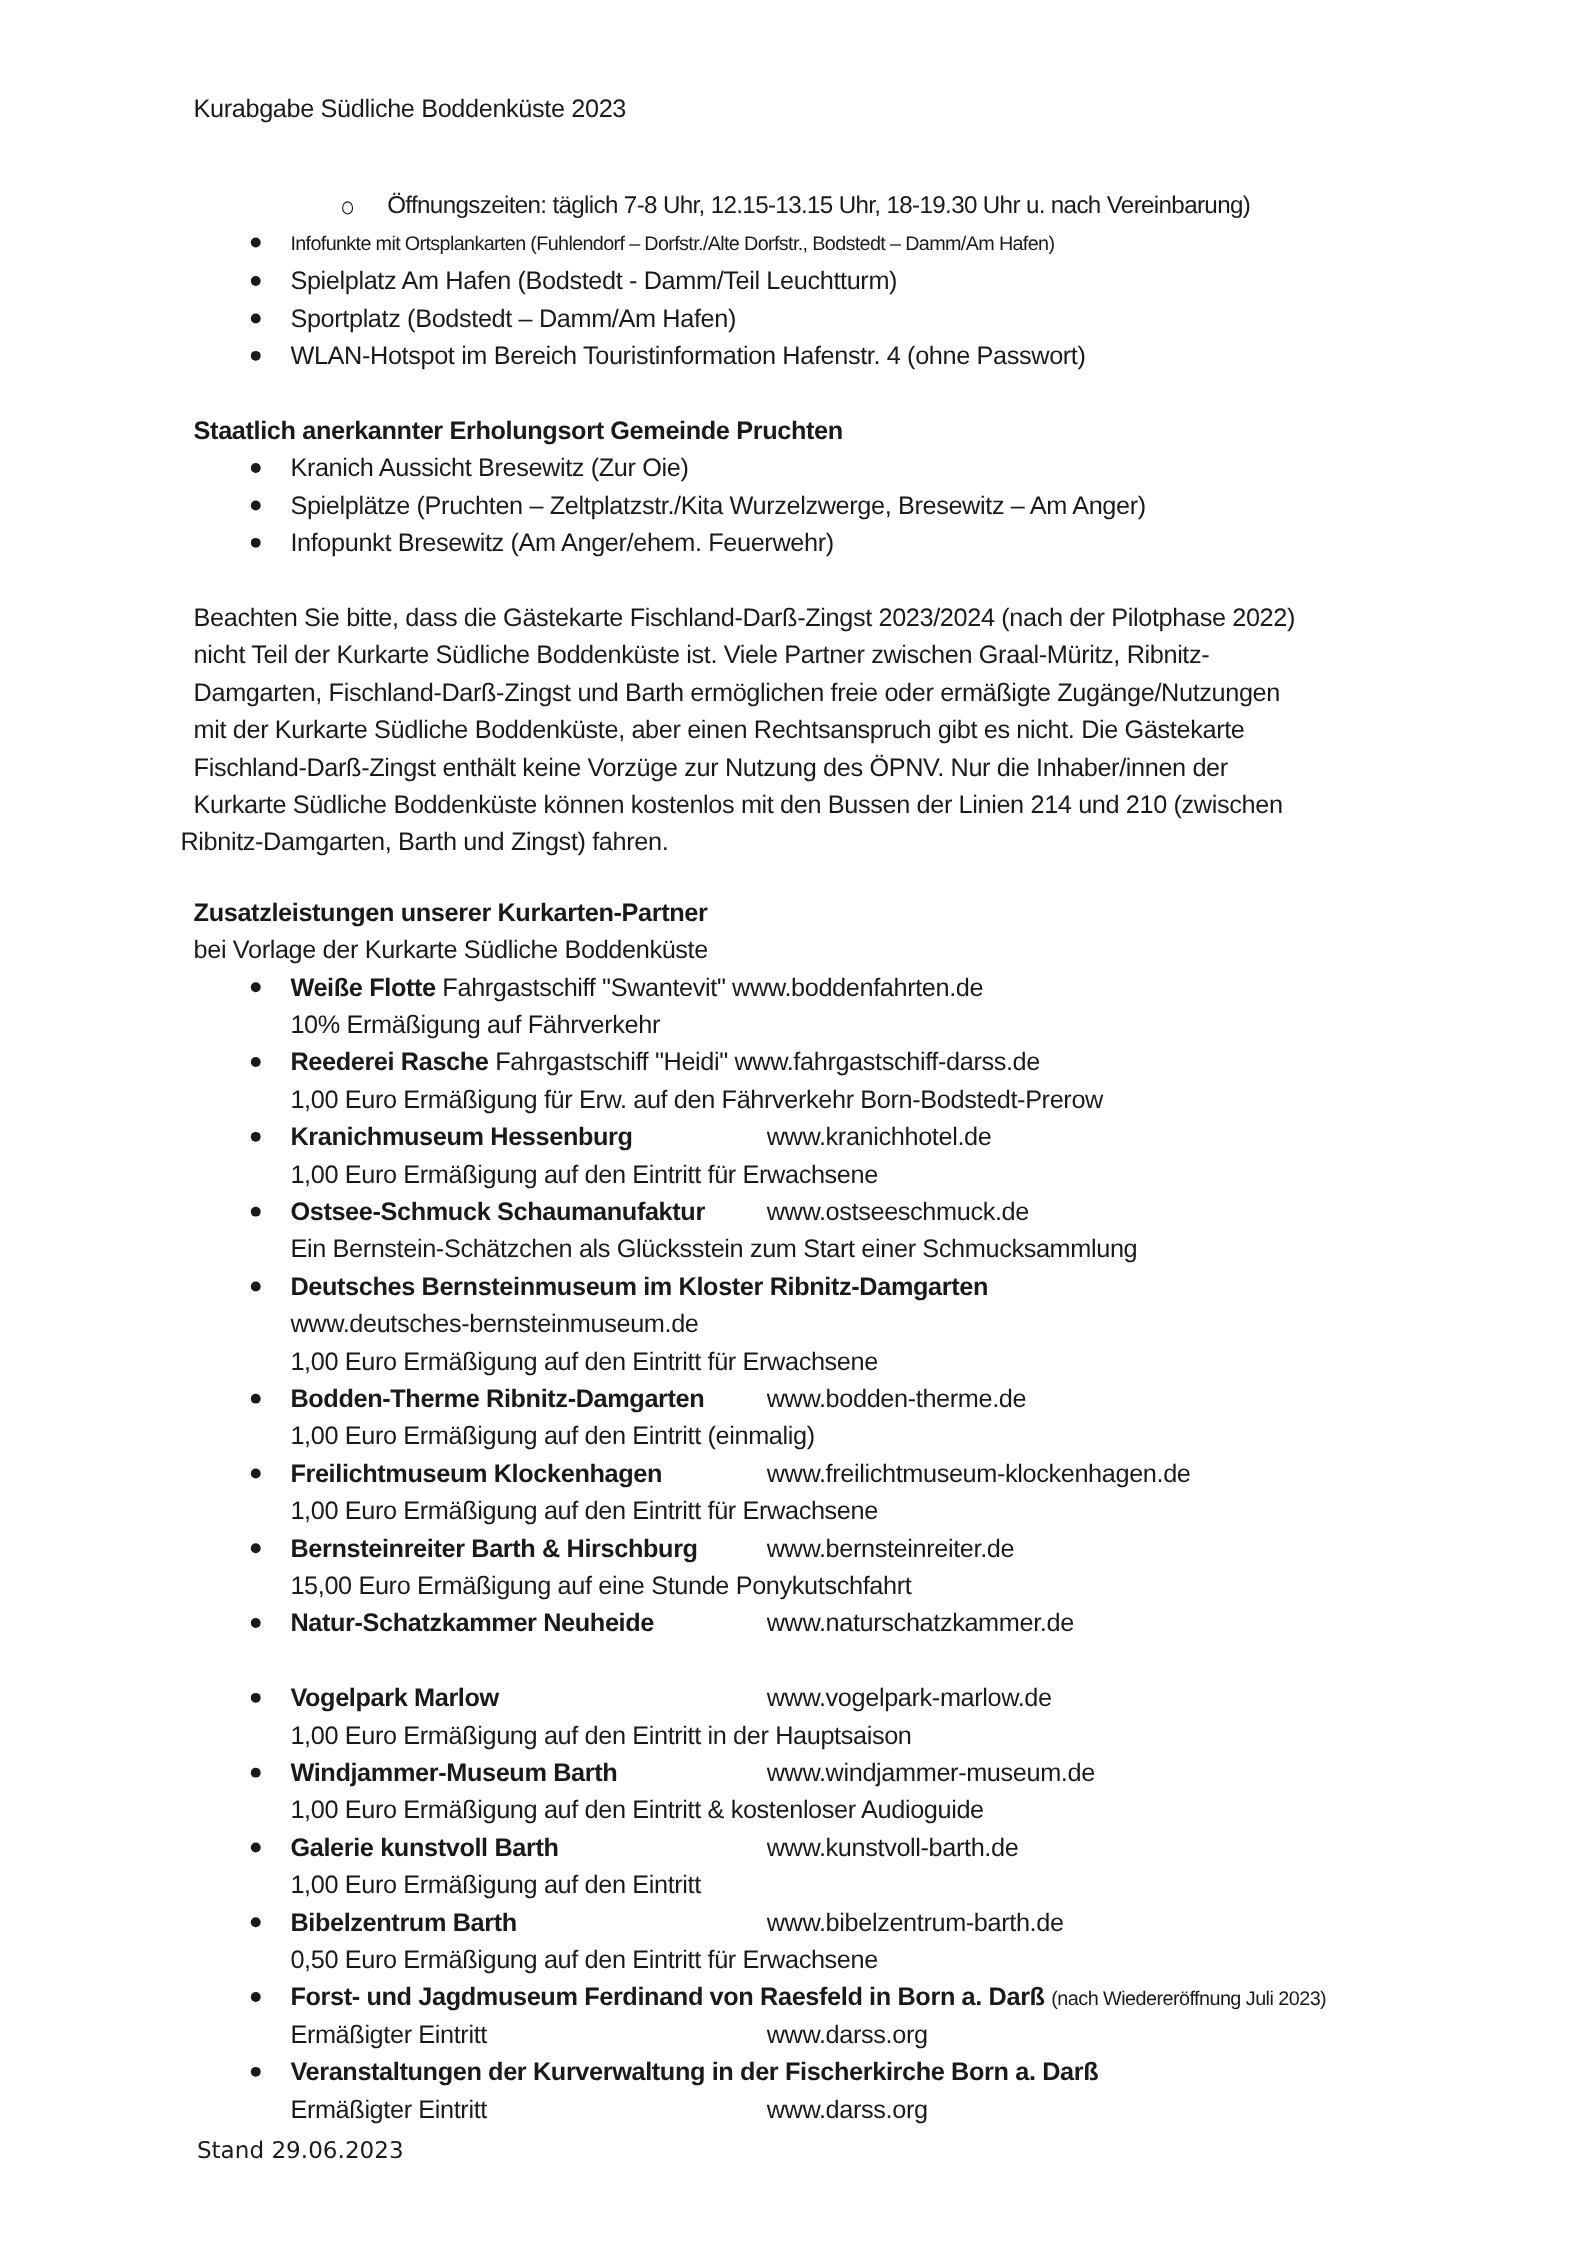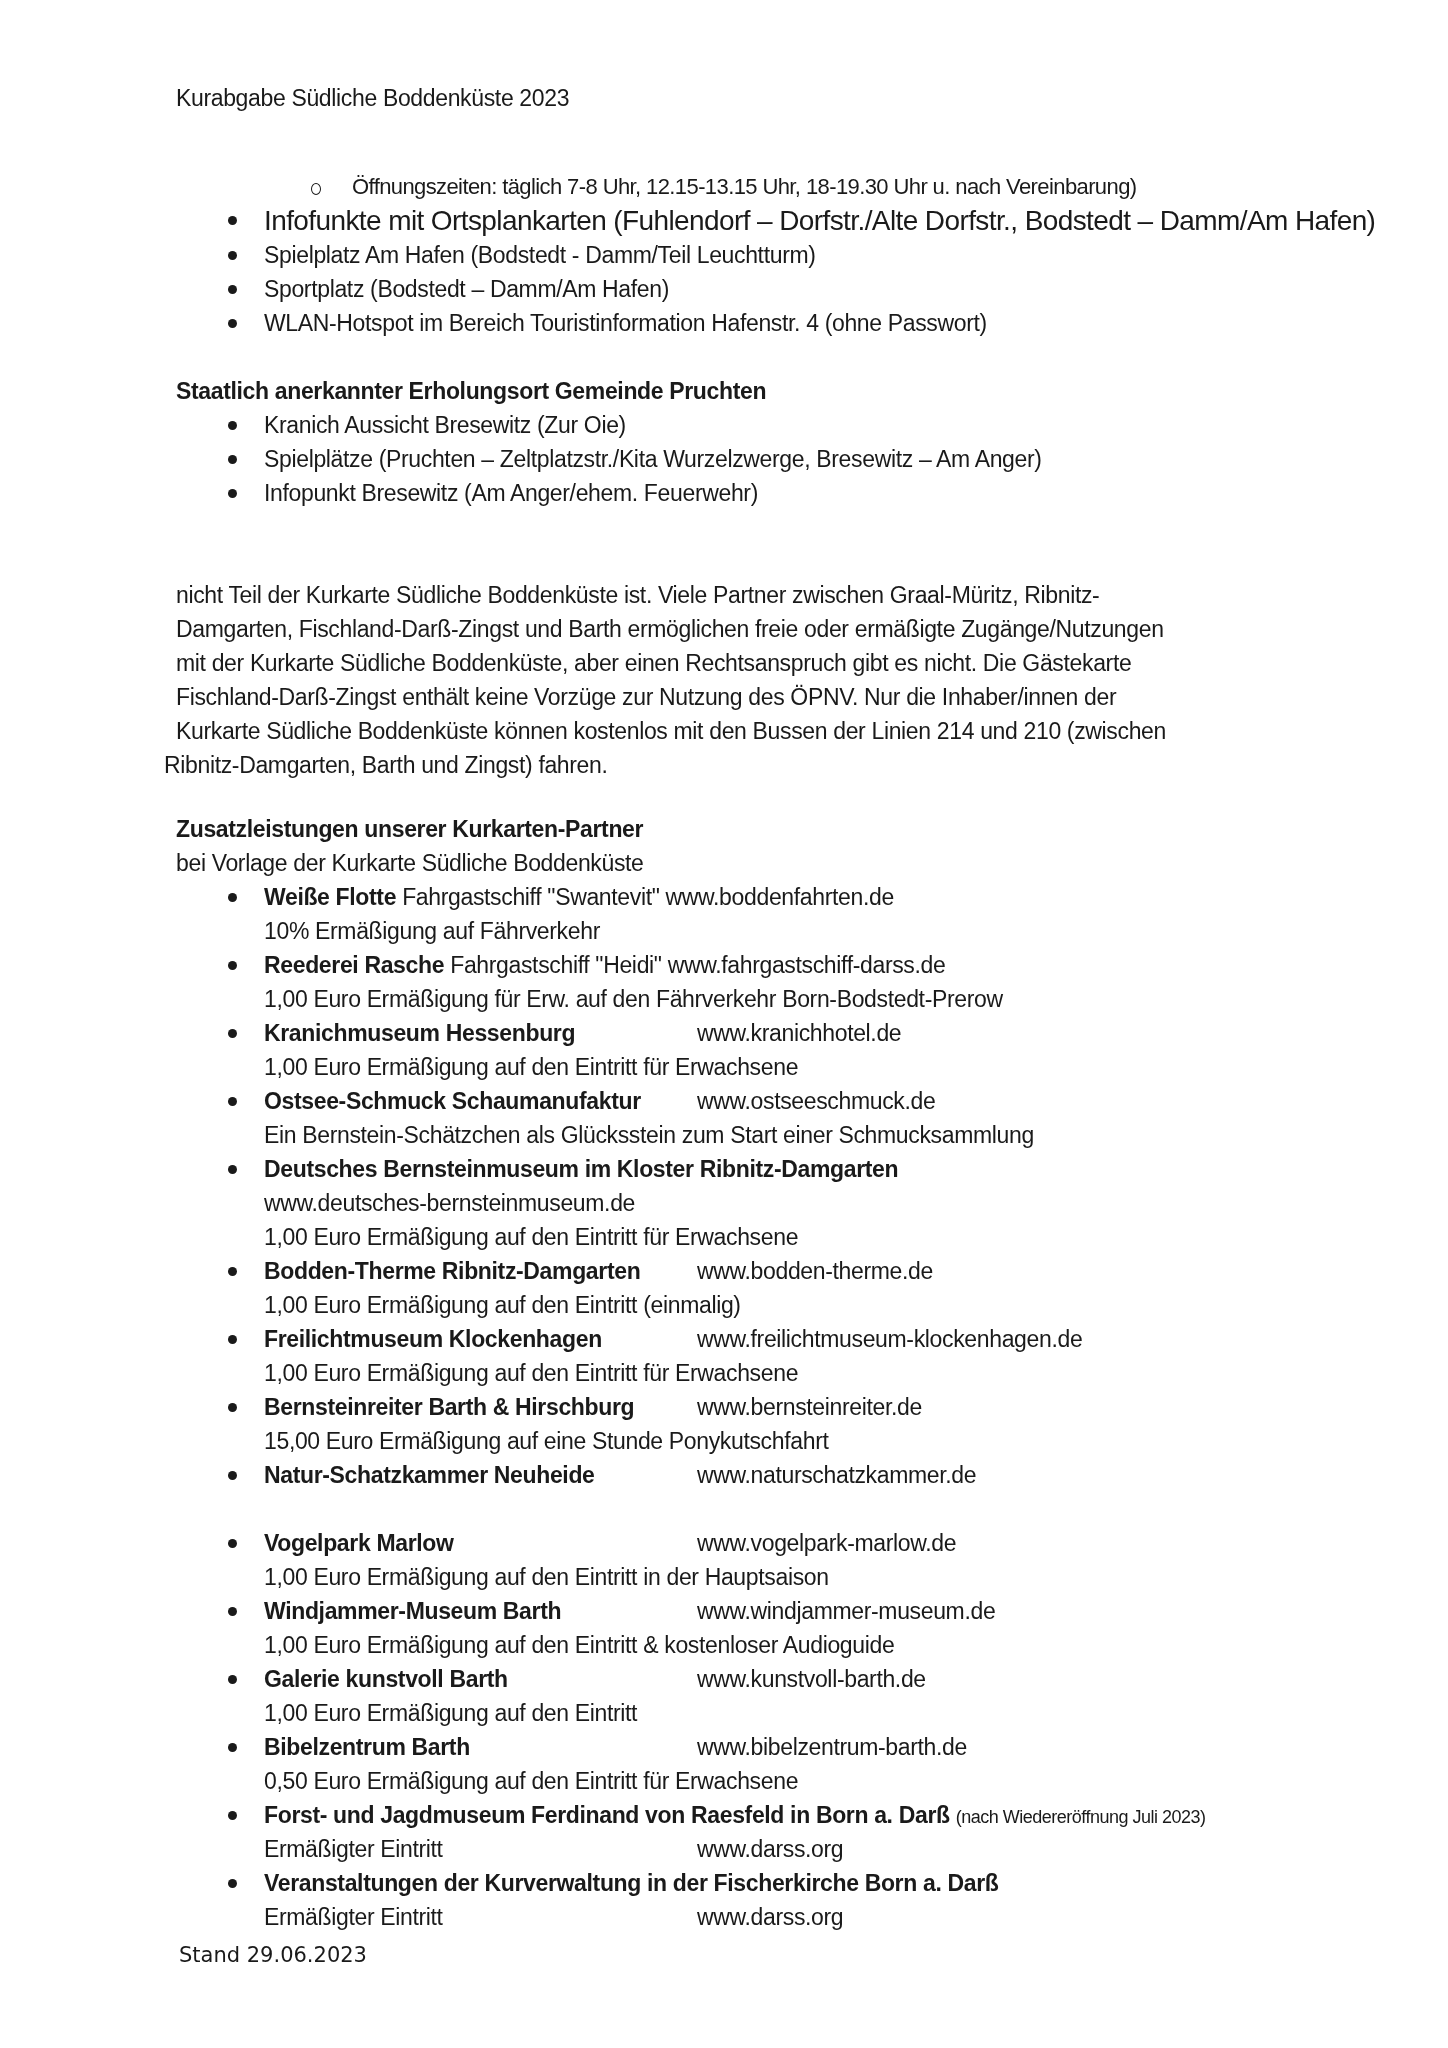--- a/index.html
+++ b/index.html
@@ -18,36 +18,37 @@
 <body>
 
 <div class="page">
 
   <div class="ln hdr" style="left:176px; top:83px;">Kurabgabe Südliche Boddenküste 2023</div>
 
   <span class="circ" style="left:311px; top:183px;"></span>
   <div class="ln" style="left:352px; top:172px; font-size:22px; letter-spacing:-0.6px;">Öffnungszeiten: täglich 7-8 Uhr, 12.15-13.15 Uhr, 18-19.30 Uhr u. nach Vereinbarung)</div>
 
   <span class="bullet" style="left:228px; top:216px;"></span>
-  <div class="ln" style="left:264px; top:206px; font-size:28px; letter-spacing:-0.6px;">Infofunkte mit Ortsplankarten (Fuhlendorf – Dorfstr./Alte Dorfstr., Bodstedt – Damm/Am Hafen)</div>
+  <div class="ln" style="left:264px; top:206px; font-size:18px; letter-spacing:-0.6px;">Infofunkte mit Ortsplankarten (Fuhlendorf – Dorfstr./Alte Dorfstr., Bodstedt – Damm/Am Hafen)</div>
   <span class="bullet" style="left:228px; top:251px;"></span>
   <div class="ln" style="left:264px; top:240px;">Spielplatz Am Hafen (Bodstedt - Damm/Teil Leuchtturm)</div>
   <span class="bullet" style="left:228px; top:285px;"></span>
   <div class="ln" style="left:264px; top:274px;">Sportplatz (Bodstedt – Damm/Am Hafen)</div>
   <span class="bullet" style="left:228px; top:319px;"></span>
   <div class="ln" style="left:264px; top:308px;">WLAN-Hotspot im Bereich Touristinformation Hafenstr. 4 (ohne Passwort)</div>
 
   <div class="ln b" style="left:176px; top:376px;">Staatlich anerkannter Erholungsort Gemeinde Pruchten</div>
   <span class="bullet" style="left:228px; top:421px;"></span>
   <div class="ln" style="left:264px; top:410px;">Kranich Aussicht Bresewitz (Zur Oie)</div>
   <span class="bullet" style="left:228px; top:455px;"></span>
   <div class="ln" style="left:264px; top:444px;">Spielplätze (Pruchten – Zeltplatzstr./Kita Wurzelzwerge, Bresewitz – Am Anger)</div>
   <span class="bullet" style="left:228px; top:489px;"></span>
   <div class="ln" style="left:264px; top:478px;">Infopunkt Bresewitz (Am Anger/ehem. Feuerwehr)</div>
 
+  <div class="ln" style="left:176px; top:546px;">Beachten Sie bitte, dass die Gästekarte Fischland-Darß-Zingst 2023/2024 (nach der Pilotphase 2022)</div>
   <div class="ln" style="left:176px; top:580px;">nicht Teil der Kurkarte Südliche Boddenküste ist. Viele Partner zwischen Graal-Müritz, Ribnitz-</div>
   <div class="ln" style="left:176px; top:614px;">Damgarten, Fischland-Darß-Zingst und Barth ermöglichen freie oder ermäßigte Zugänge/Nutzungen</div>
   <div class="ln" style="left:176px; top:648px;">mit der Kurkarte Südliche Boddenküste, aber einen Rechtsanspruch gibt es nicht. Die Gästekarte</div>
   <div class="ln" style="left:176px; top:682px;">Fischland-Darß-Zingst enthält keine Vorzüge zur Nutzung des ÖPNV. Nur die Inhaber/innen der</div>
   <div class="ln" style="left:176px; top:716px;">Kurkarte Südliche Boddenküste können kostenlos mit den Bussen der Linien 214 und 210 (zwischen</div>
   <div class="ln" style="left:164px; top:750px;">Ribnitz-Damgarten, Barth und Zingst) fahren.</div>
 
   <div class="ln b" style="left:176px; top:814px;">Zusatzleistungen unserer Kurkarten-Partner</div>
   <div class="ln" style="left:176px; top:848px;">bei Vorlage der Kurkarte Südliche Boddenküste</div>
 

